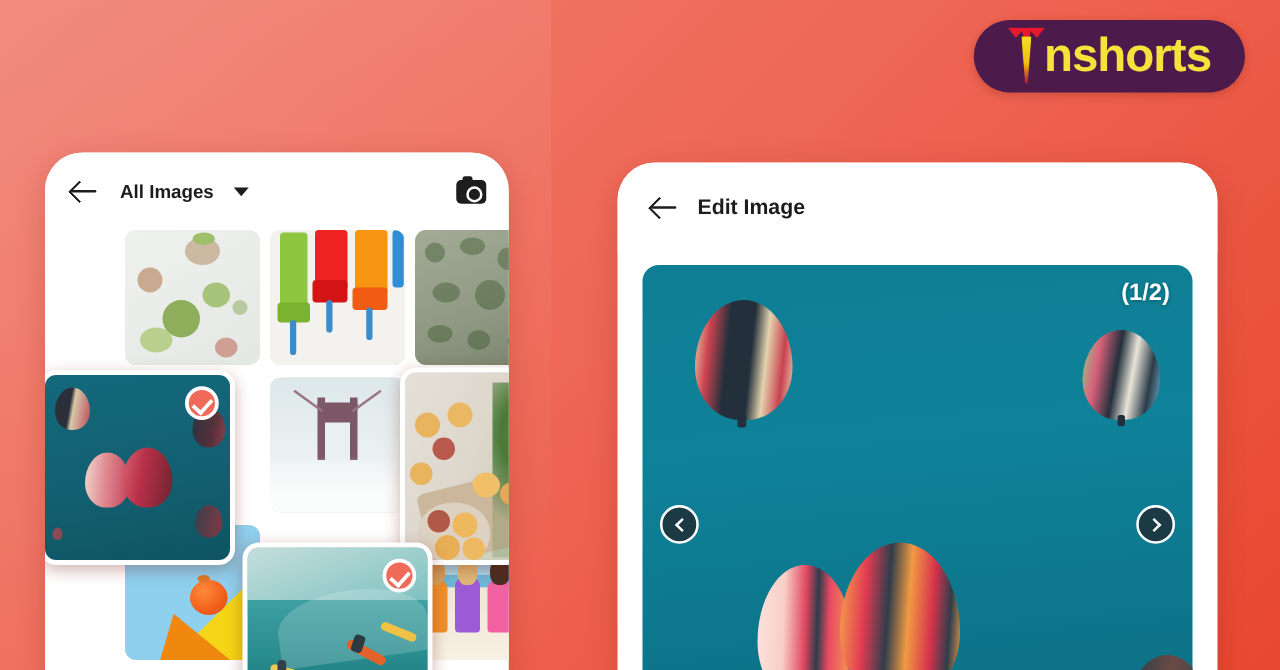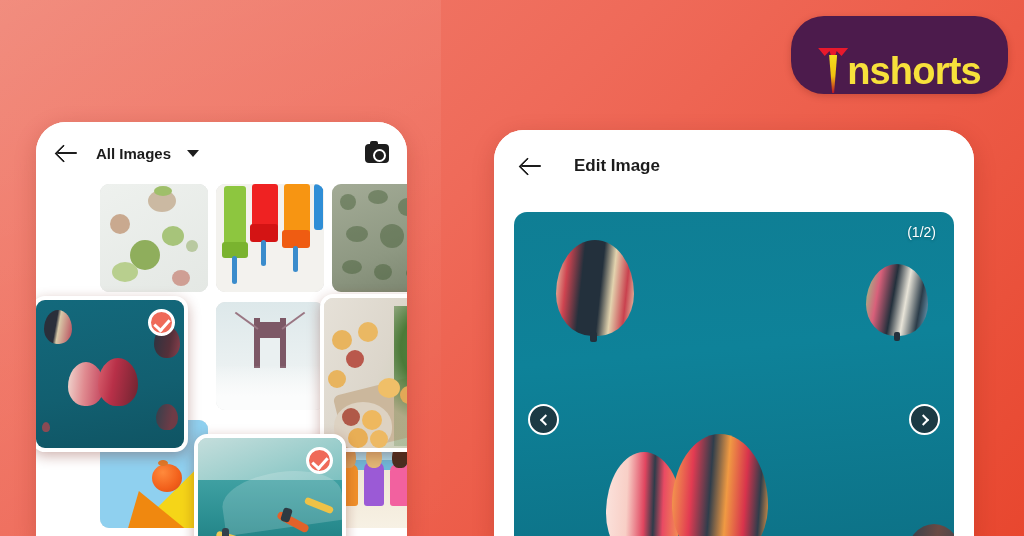--- a/index.html
+++ b/index.html
@@ -28,25 +28,25 @@
     color: #ffffff;
     font-size: 27px;
     font-weight: bold;
     line-height: 1.28;
     letter-spacing: -0.2px;
     text-shadow: 0 2px 4px rgba(150,30,15,0.28);
   }
 
   
   .logo-badge {
-    position: absolute; right: 16px; top: 16px;
-    width: 217px; height: 78px;
+    position: absolute; right: 28px; top: 16px;
+    width: 217px; height: 58px;
     background: #4c1b4c;
     border-radius: 33px;
-    display: flex; align-items: flex-end; justify-content: center;
+    display: flex; align-items: center; justify-content: center;
     box-shadow: 0 2px 7px rgba(90,20,10,0.25);
   }
   .logo-inner { display: flex; align-items: center; height: 46px; }
   .logo-i {
     position: relative; width: 30px; height: 46px; margin-right: -1px;
   }
   .logo-i .crown {
     position: absolute; left: 0; top: 0; width: 30px; height: 14px;
     background: #e8192c;
     clip-path: polygon(0 0, 100% 0, 78% 58%, 62% 22%, 50% 100%, 38% 22%, 22% 58%);
@@ -175,31 +175,31 @@
     border-radius: 50% 50% 46% 46% / 56% 56% 44% 44%;
   }
 
   
   .topbar-r {
     position: absolute; left: 0; top: 0; width: 480px; height: 72px;
     display: flex; align-items: center; padding: 0 24px;
     background: #fff;
   }
   .edit-title {
-    margin-left: 30px; font-size: 17px; font-weight: bold; color: #1c1c1c;
+    margin-left: 14px; font-size: 17px; font-weight: bold; color: #1c1c1c;
   }
   .viewer {
     position: absolute; left: 20px; top: 82px; width: 440px; height: 330px;
     border-radius: 13px 13px 0 0;
     background: linear-gradient(175deg,#0f7e94 0%,#0e8299 42%, #0d7287 100%);
     overflow: hidden;
   }
   .counter {
     position: absolute; right: 18px; top: 12px;
-    color: #fff; font-size: 14px; font-weight: normal;
+    color: #fff; font-size: 19px; font-weight: bold;
     text-shadow: 0 1px 3px rgba(0,0,0,0.3);
     z-index: 8;
   }
   .navbtn {
     position: absolute; top: 192px;
     width: 31px; height: 31px; border-radius: 50%;
     background: #1b3a44;
     border: 2.5px solid #ffffff;
     z-index: 9;
   }

